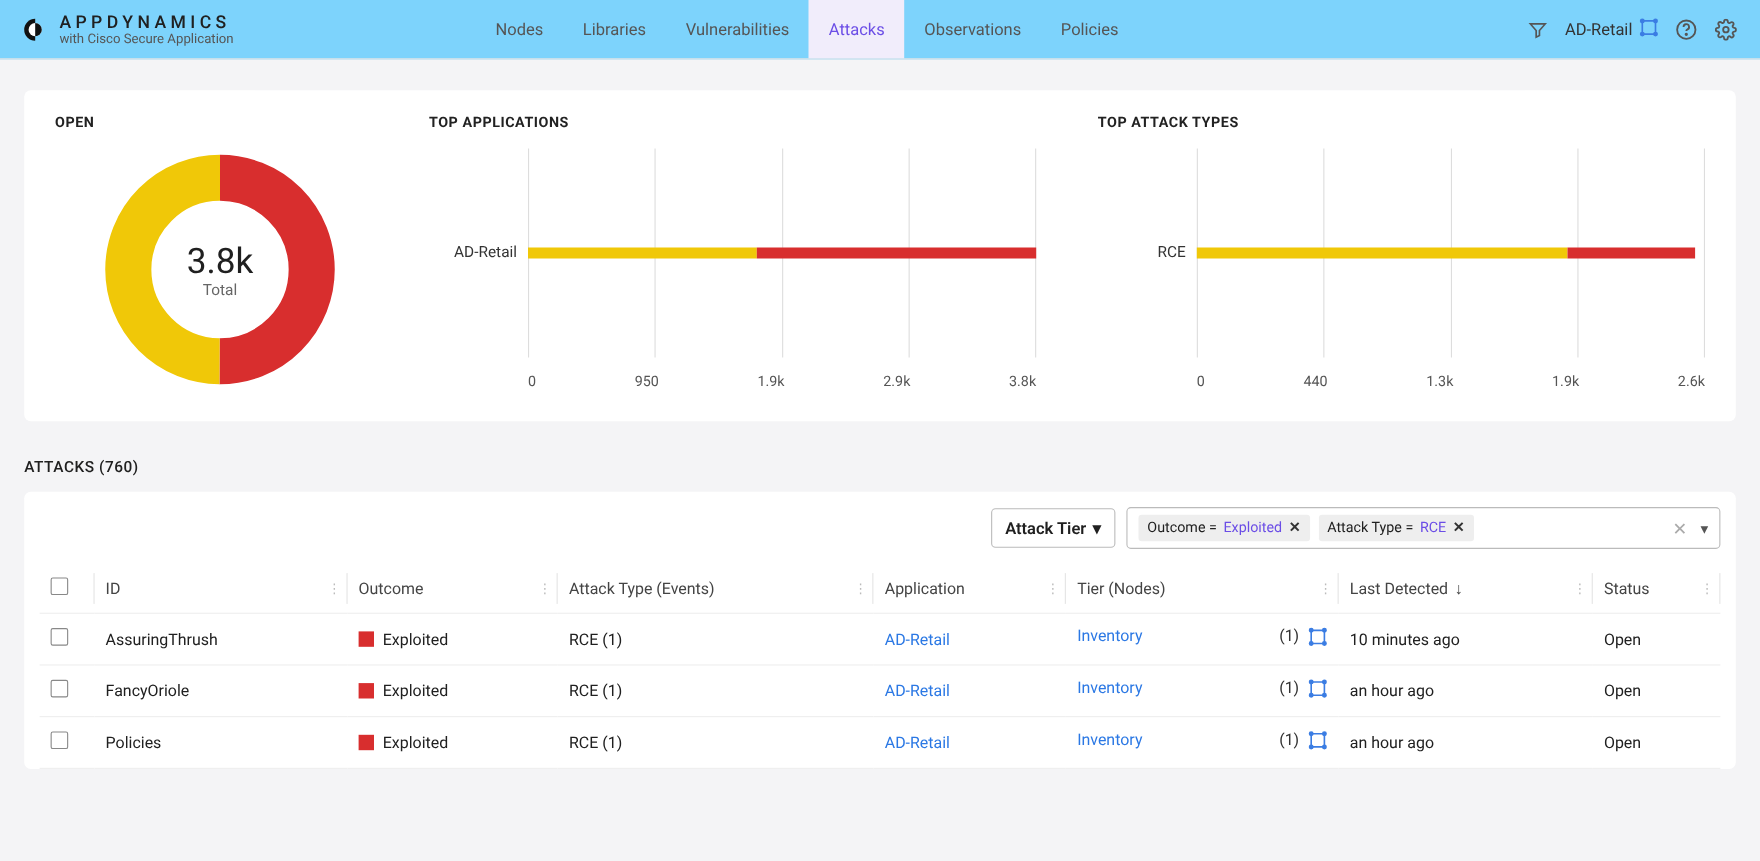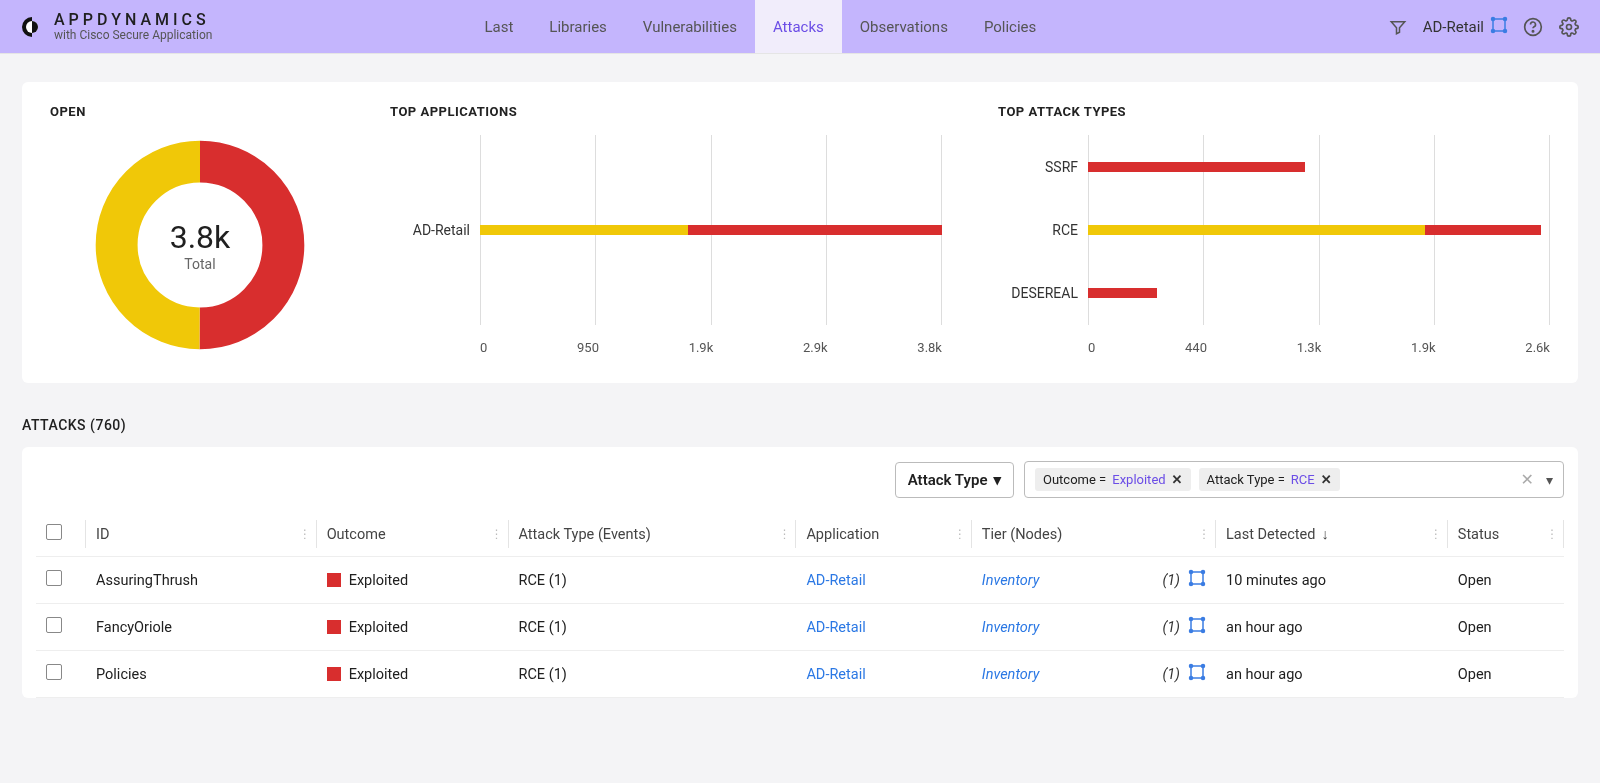--- a/index.html
+++ b/index.html
@@ -1,17 +1,17 @@
 <!DOCTYPE html>
 <html><head>
 <meta charset="utf-8">
 <style>
 * { box-sizing: border-box; margin: 0; padding: 0; }
 body { font-family: -apple-system, BlinkMacSystemFont, "Segoe UI", Roboto, Helvetica, Arial, sans-serif; background: #f4f4f6; color: #202020; font-size: 14px; width: 1600px; }
-.header { display: flex; align-items: center; height: 54px; background: #c4b5fd; border-bottom: 1px solid #e5e5e5; padding: 0 20px; gap: 34px; }
+.header { display: flex; align-items: center; height: 54px; background: #7dd3fc; border-bottom: 1px solid #e5e5e5; padding: 0 20px; }
 .brand { display: flex; align-items: center; gap: 10px; }
 .brand-logo { width: 24px; height: 24px; }
 .brand-text { display: flex; flex-direction: column; line-height: 1.1; }
 .brand-title { font-size: 16px; letter-spacing: 4px; font-weight: 500; }
 .brand-sub { font-size: 12px; color: #555; }
 .nav { display: flex; margin-left: 220px; gap: 0; align-items: stretch; height: 100%; }
 .nav-item { padding: 0 18px; display: flex; align-items: center; color: #555; cursor: pointer; font-size: 15px; }
 .nav-item.active { background: #f1edfb; color: #6b4de6; }
 .header-right { margin-left: auto; display: flex; align-items: center; gap: 14px; }
 .scope-chip { display: flex; align-items: center; gap: 6px; font-size: 15px; color: #333; cursor: pointer; }
@@ -48,21 +48,21 @@
 .filter-box-clear { margin-left: auto; color: #aaa; cursor: pointer; padding: 0 4px; font-size: 16px; }
 .filter-box-caret { color: #555; cursor: pointer; }
 .tbl { width: 100%; border-collapse: collapse; }
 .tbl th, .tbl td { text-align: left; padding: 12px 10px; border-bottom: 1px solid #eee; font-weight: 400; font-size: 14.5px; }
 .tbl th { color: #444; position: relative; }
 .th-sep { position: absolute; right: 0; top: 8px; bottom: 8px; width: 1px; background: #e4e4e4; }
 .th-drag { position: absolute; right: 6px; top: 50%; transform: translateY(-50%); color: #bbb; font-size: 12px; cursor: grab; }
 .cb { width: 16px; height: 16px; border: 1.5px solid #888; border-radius: 2px; display: inline-block; cursor: pointer; }
 .sq { width: 14px; height: 14px; display: inline-block; margin-right: 8px; vertical-align: -2px; }
 .lk { color: #2b78e4; cursor: pointer; }
-.tier-cell { display: flex; align-items: center; gap: 8px; font-style: italic; }
+.tier-cell { display: flex; align-items: flex-start; gap: 8px; }
 .tier-count { margin-left: auto; color: #333; }
 .map-icon { color: #3b7de3; }
 .sort-arrow { margin-left: 6px; }
 </style>
 </head>
 <body>
 
 <div class="header">
   <div class="brand">
     <span class="brand-logo">
@@ -71,21 +71,21 @@
           <circle cx="12" cy="12" r="6" fill="#fff"></circle>
           <path d="M12 6a6 6 0 0 1 0 12V6z" fill="#111"></path>
         </svg>
     </span>
     <span class="brand-text">
       <span class="brand-title">APPDYNAMICS</span>
       <span class="brand-sub">with Cisco Secure Application</span>
     </span>
   </div>
   <div class="nav" id="main-nav">
-      <div class="nav-item">Last</div>
+      <div class="nav-item">Nodes</div>
       <div class="nav-item">Libraries</div>
       <div class="nav-item">Vulnerabilities</div>
       <div class="nav-item active">Attacks</div>
       <div class="nav-item">Observations</div>
       <div class="nav-item">Policies</div>
     </div>
   <div class="header-right">
     <span class="icon-btn">
       <svg width="18" height="18" viewBox="0 0 24 24" fill="none" stroke="currentColor" stroke-width="2">
           <path d="M3 5h18l-7 8v6l-4 2v-8L3 5z"></path>
@@ -171,56 +171,44 @@
       <div class="hbar-chart" id="types-chart">
           <div class="hbar-grid">
             <div class="hbar-gridline"></div>
             <div class="hbar-gridline"></div>
             <div class="hbar-gridline"></div>
             <div class="hbar-gridline"></div>
             <div class="hbar-gridline"></div>
           </div>
           <div class="hbar-rows">
             <div class="hbar-row">
-              <div class="hbar-label">SSRF</div>
-              <div class="hbar-track">
-                <div class="hbar-seg" style="left: 0%; width: 47%; background: rgb(216, 46, 46);"></div>
-              </div>
-            </div>
-            <div class="hbar-row">
               <div class="hbar-label">RCE</div>
               <div class="hbar-track">
                 <div class="hbar-seg" style="left: 0%; width: 73%; background: rgb(240, 200, 8);"></div>
                 <div class="hbar-seg" style="left: 73%; width: 25%; background: rgb(216, 46, 46);"></div>
-              </div>
-            </div>
-            <div class="hbar-row">
-              <div class="hbar-label">DESEREAL</div>
-              <div class="hbar-track">
-                <div class="hbar-seg" style="left: 0%; width: 15%; background: rgb(216, 46, 46);"></div>
               </div>
             </div>
           </div>
           <div class="hbar-ticks">
             <span>0</span>
             <span>440</span>
             <span>1.3k</span>
             <span>1.9k</span>
             <span>2.6k</span>
           </div>
         </div>
     </div>
   </div>
 
   <div class="section-title">ATTACKS (760)</div>
 
   <div class="table-card">
     <div class="filters-row">
       <div class="filter-select">
-        <span>Attack Type</span>
+        <span>Attack Tier</span>
         <span>▾</span>
       </div>
       <div class="filter-box" id="filter-box">
 
         <div class="chip">
             <span>Outcome = </span>
             <span class="lk">Exploited</span> 
             <span class="x">✕</span>
           </div>
           <div class="chip">

